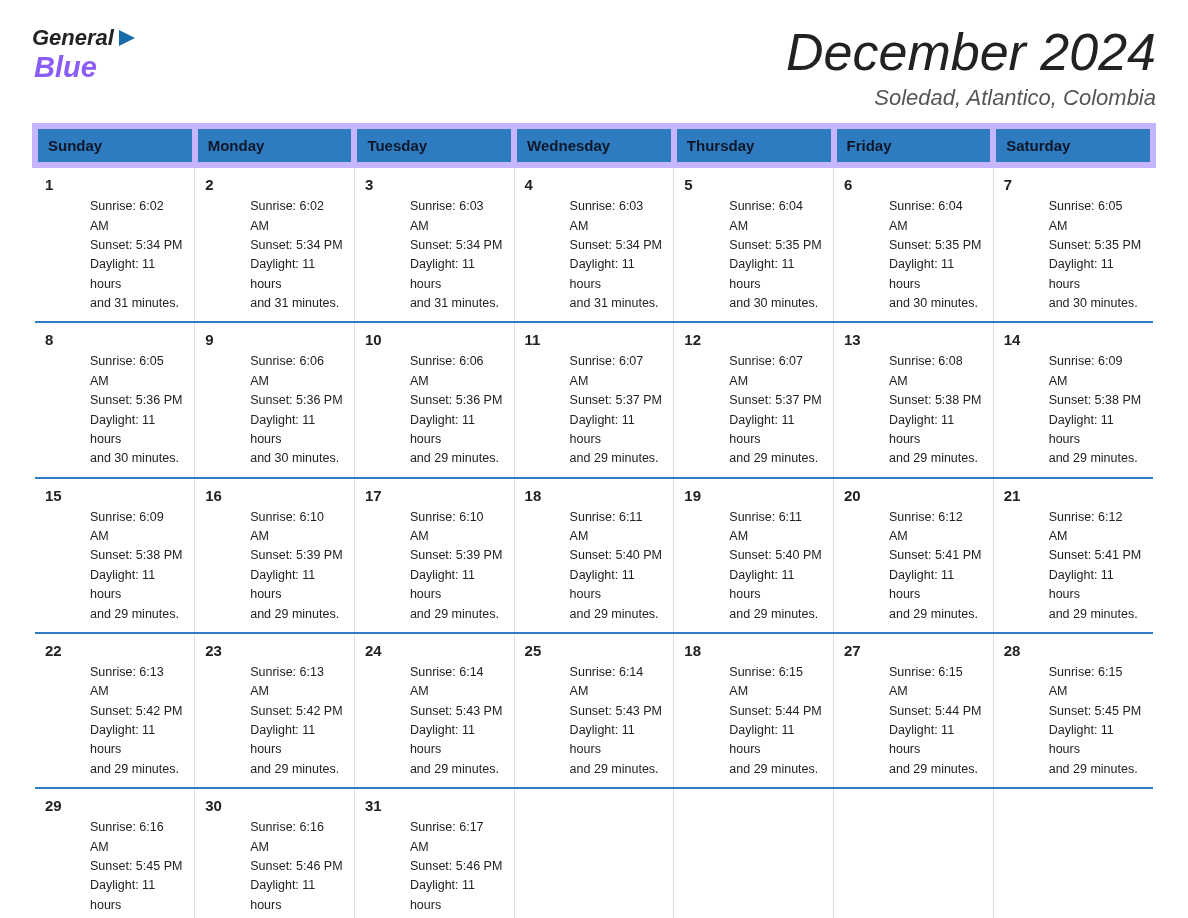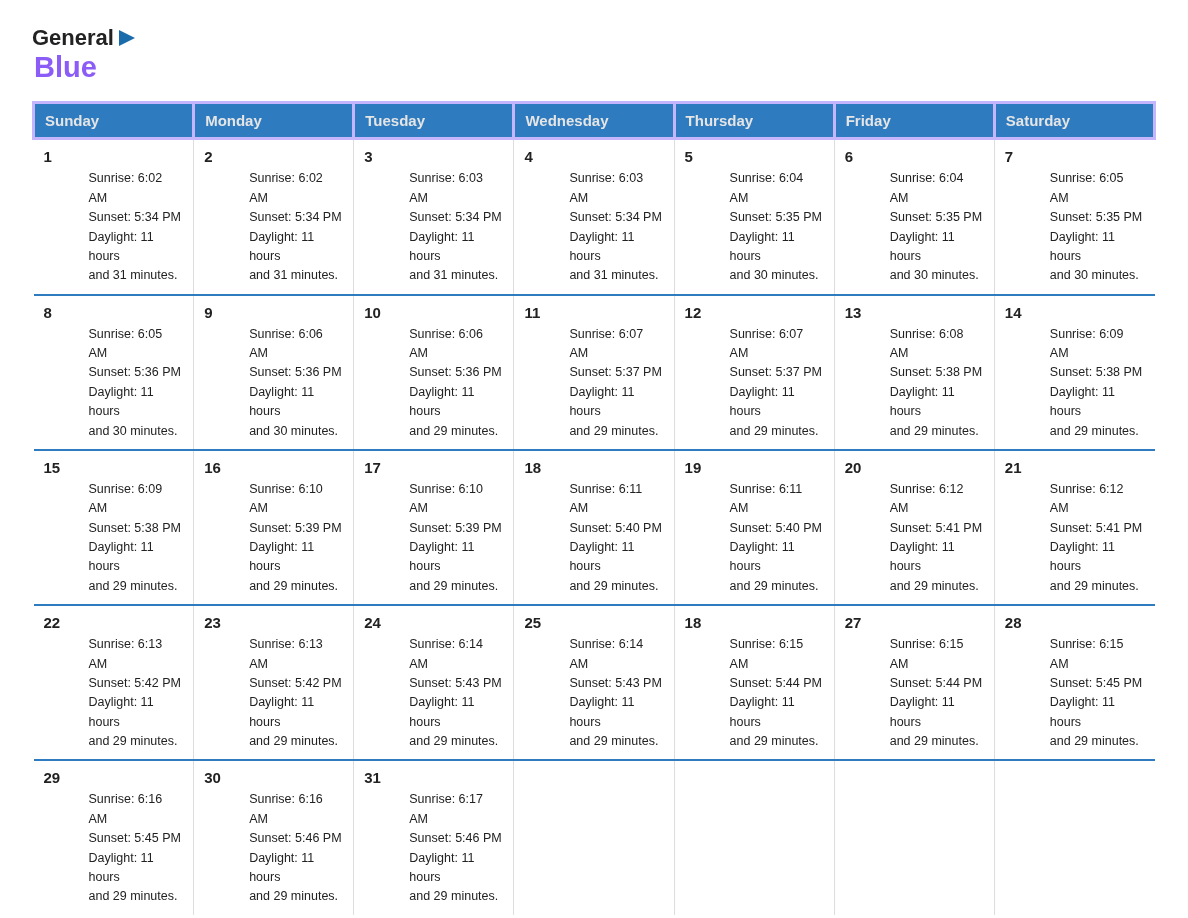--- a/index.html
+++ b/index.html
@@ -7,21 +7,22 @@
       font-family: Arial, sans-serif;
       background: #fff;
       padding: 24px 32px;
       width: 1188px;
       min-height: 918px;
     }
     .header {
       display: flex;
       justify-content: space-between;
       align-items: flex-start;
-      margin-bottom: 18px;
+      margin-bottom: 12px;
+      font-style: italic;
     }
     .logo {
       display: flex;
       align-items: center;
       gap: 0px;
     }
     .logo-combined {
       display: flex;
       flex-direction: column;
       line-height: 1.1;
@@ -50,26 +51,26 @@
       color: #555;
       margin-top: 4px;
     }
     table {
       width: 100%;
       border-collapse: collapse;
       table-layout: fixed;
     }
     thead tr th {
       background-color: #2e7bbf;
-      color: #e5e5e5;
+      color: #0f172a;
       font-size: 15px;
       font-weight: bold;
       padding: 8px 10px;
       text-align: left;
-      border: 3px solid #c4b5fd;
+      border: 6px solid #c4b5fd;
     }
     tbody tr {
       border-top: 2px solid #2e7bbf;
     }
     tbody tr td {
       vertical-align: top;
       padding: 8px 10px;
       font-size: 13px;
       color: #222;
       border-right: 1px solid #ddd;
@@ -104,20 +105,24 @@
         <span style="font-size:22px;font-weight:bold;color:#222;">General</span>
         <span style="display:inline-block;margin-left:3px;margin-top:4px;">
           <svg width="20" height="20" viewBox="0 0 20 20">
             <polygon points="2,2 18,10 2,18" fill="#1a6baa"></polygon>
           </svg>
         </span>
       </div>
       <div class="logo-row2">Blue</div>
     </div>
   </div>
+  <div class="title-block">
+    <div class="month-title">December 2024</div>
+    <div class="location-title">Soledad, Atlantico, Colombia</div>
+  </div>
 </div>
 
 <table>
   <thead>
     <tr>
     <th>Sunday</th>
         <th>Monday</th>
         <th>Tuesday</th>
         <th>Wednesday</th>
         <th>Thursday</th>

